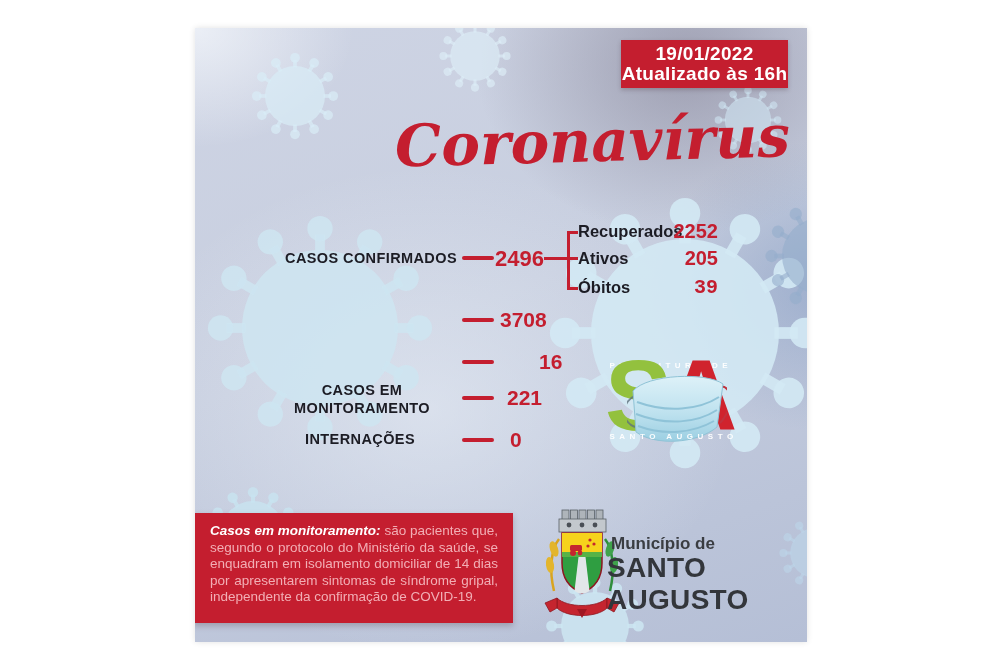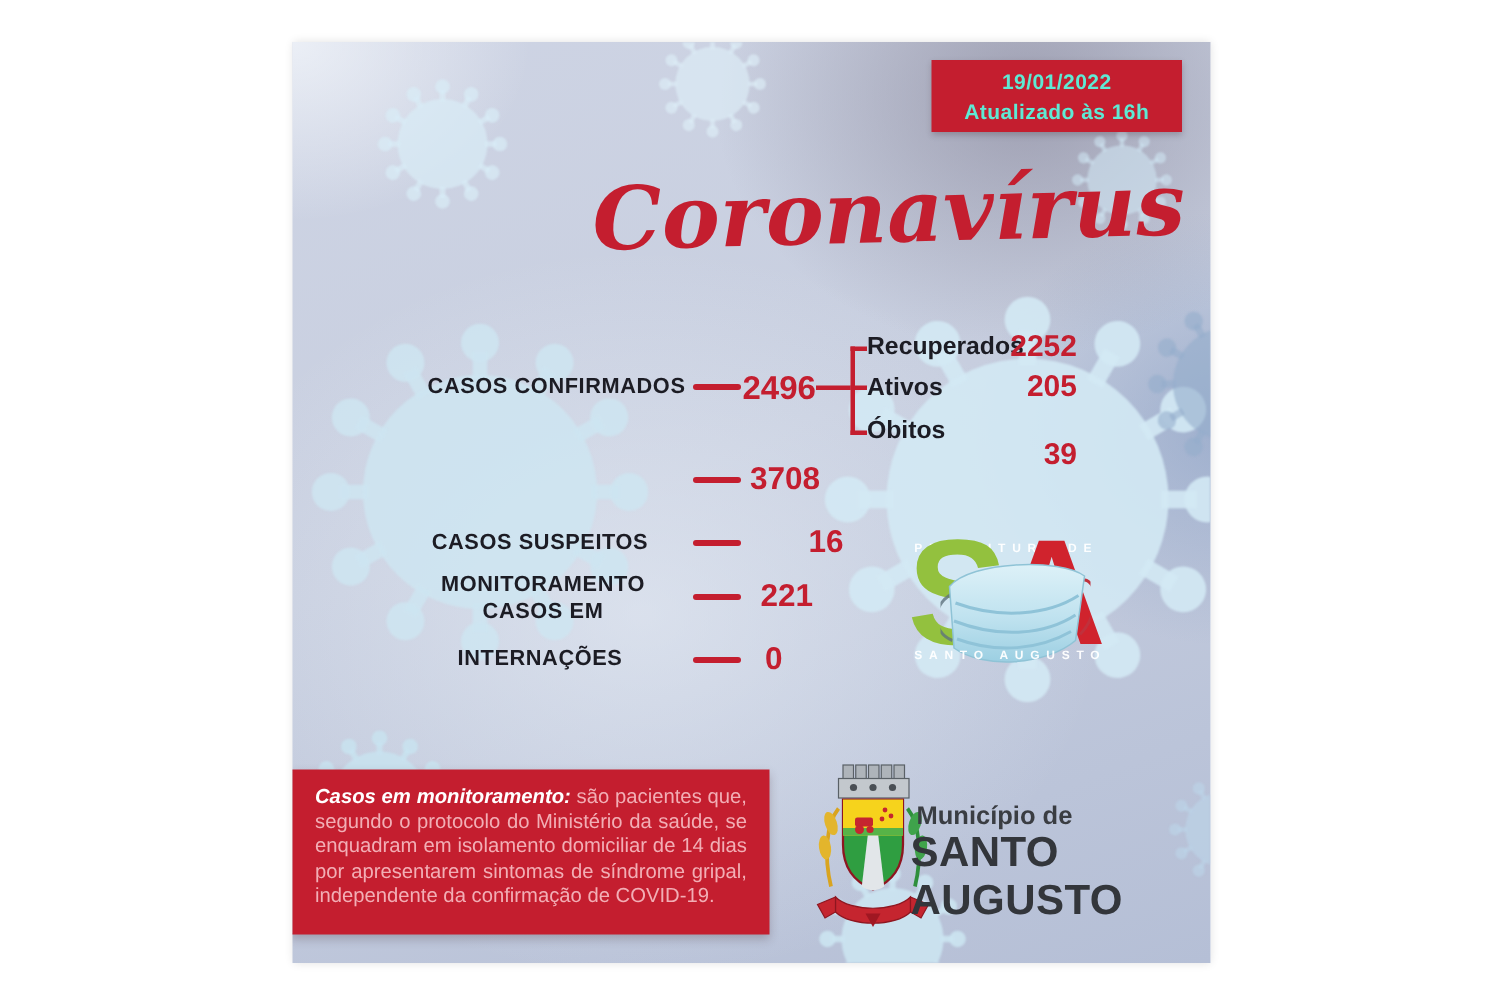--- a/index.html
+++ b/index.html
@@ -21,23 +21,23 @@
       radial-gradient(45% 38% at 102% 42%, rgba(122,148,190,0.50), rgba(122,148,190,0) 62%),
       radial-gradient(40% 30% at 0% 0%, rgba(245,248,252,0.75), rgba(245,248,252,0) 65%),
       radial-gradient(70% 55% at 38% 62%, rgba(236,242,249,0.55), rgba(236,242,249,0) 72%),
       linear-gradient(160deg,#ced4e4 0%,#c7cedf 45%,#b5bfd6 100%);
     box-shadow:0 0 6px rgba(0,0,0,0.12);
   }
   .bg-art{position:absolute;left:0;top:0;width:612px;height:614px;filter:blur(0.6px);}
 
   .badge{
     position:absolute;right:19px;top:12px;width:167px;height:48px;
-    background:var(--accent-red);color:#5eead4;font-weight:bold;
+    background:var(--accent-red);color:#ffffff;font-weight:bold;
     display:flex;flex-direction:column;align-items:center;justify-content:center;
-    font-size:14px;line-height:20px;letter-spacing:.3px;
+    font-size:19px;line-height:20px;letter-spacing:.3px;
     box-shadow:0 2px 4px rgba(60,30,40,.25);
   }
 
   .bulletin-title{
     position:absolute;left:38px;top:48px;color:#fff;font-weight:bold;
     font-size:30px;letter-spacing:.5px;
     text-shadow:0 3px 5px rgba(55,60,95,.6),0 1px 2px rgba(55,60,95,.5);
   }
   .disease-title{
     position:absolute;left:200px;top:78px;width:345px;text-align:center;
@@ -134,32 +134,31 @@
     <div class="bracket-line" style="left:372px;top:203px;width:3px;height:59px;"></div>
     <div class="bracket-line" style="left:372px;top:203px;width:11px;height:3px;"></div>
     <div class="bracket-line" style="left:372px;top:229px;width:11px;height:3px;"></div>
     <div class="bracket-line" style="left:372px;top:259px;width:11px;height:3px;"></div>
 
     <div class="bd-label" style="top:194px;">Recuperados</div>
     <div class="bd-value" style="top:192px;">2252</div>
     <div class="bd-label" style="top:221px;">Ativos</div>
     <div class="bd-value" style="top:219px;">205</div>
     <div class="bd-label" style="top:250px;">Óbitos</div>
-    <div class="bd-value" style="top:264px;">39</div>
+    <div class="bd-value" style="top:248px;font-family:Liberation Mono, monospace;">39</div>
 
     <div class="dash" style="left:267px;top:290px;"></div>
     <div class="stat-value" style="left:305px;top:280px;">3708</div>
 
-    <div class="stat-label" style="left:45px;top:325px;width:240px;text-align:center;">CASOS SUSPEITOS</div>
     <div class="dash" style="left:267px;top:332px;"></div>
     <div class="stat-value" style="left:312px;top:322px;margin-left:32px;">16</div>
 
     <div class="stat-label" style="left:45px;top:353px;width:244px;text-align:center;">
+      <div>CASOS EM</div>
       <div>MONITORAMENTO</div>
-      <div>CASOS EM</div>
     </div>
     <div class="dash" style="left:267px;top:368px;"></div>
     <div class="stat-value" style="left:312px;top:358px;">221</div>
 
     <div class="stat-label" style="left:45px;top:402px;width:240px;text-align:center;">INTERNAÇÕES</div>
     <div class="dash" style="left:267px;top:410px;"></div>
     <div class="stat-value" style="left:315px;top:400px;">0</div>
 
     <div class="city-logo">
       <div class="top-txt">PREFEITURA DE</div>

